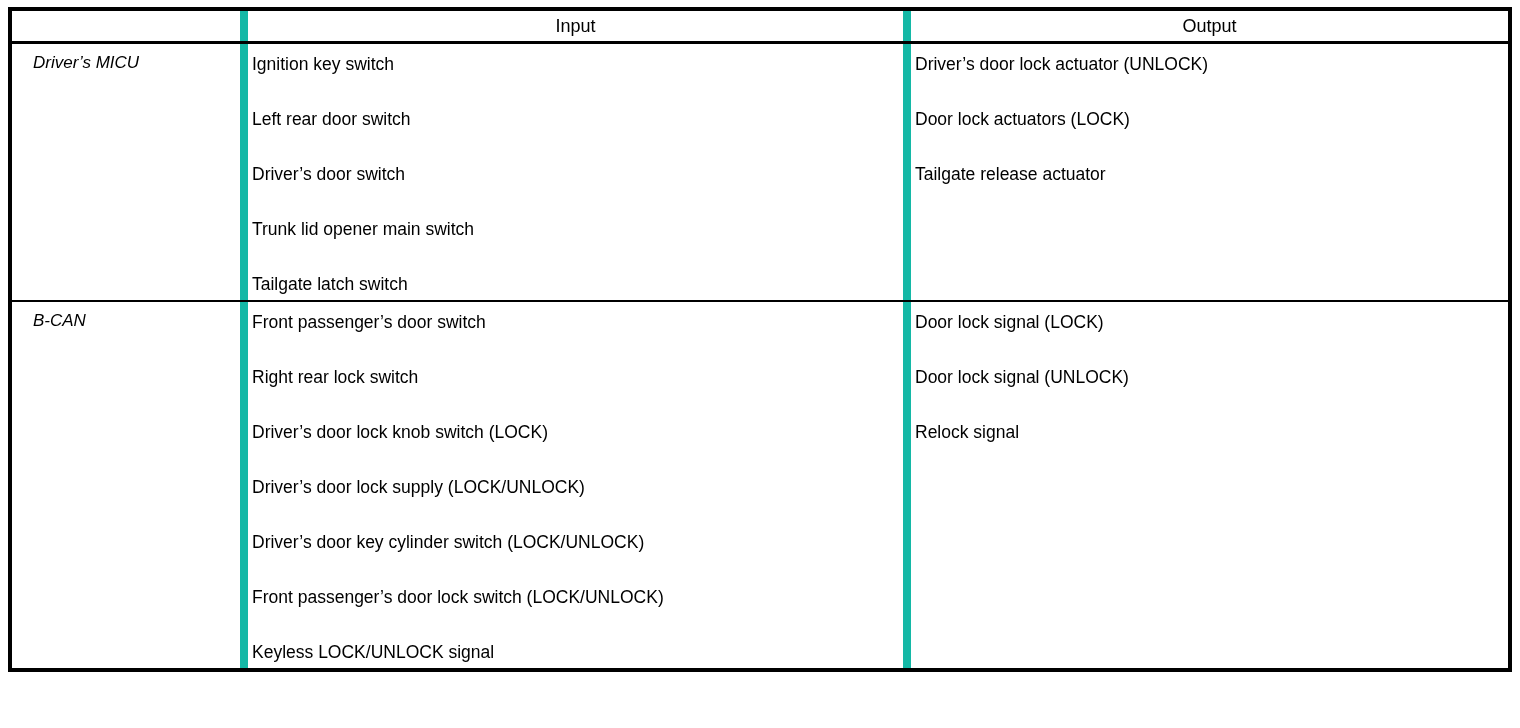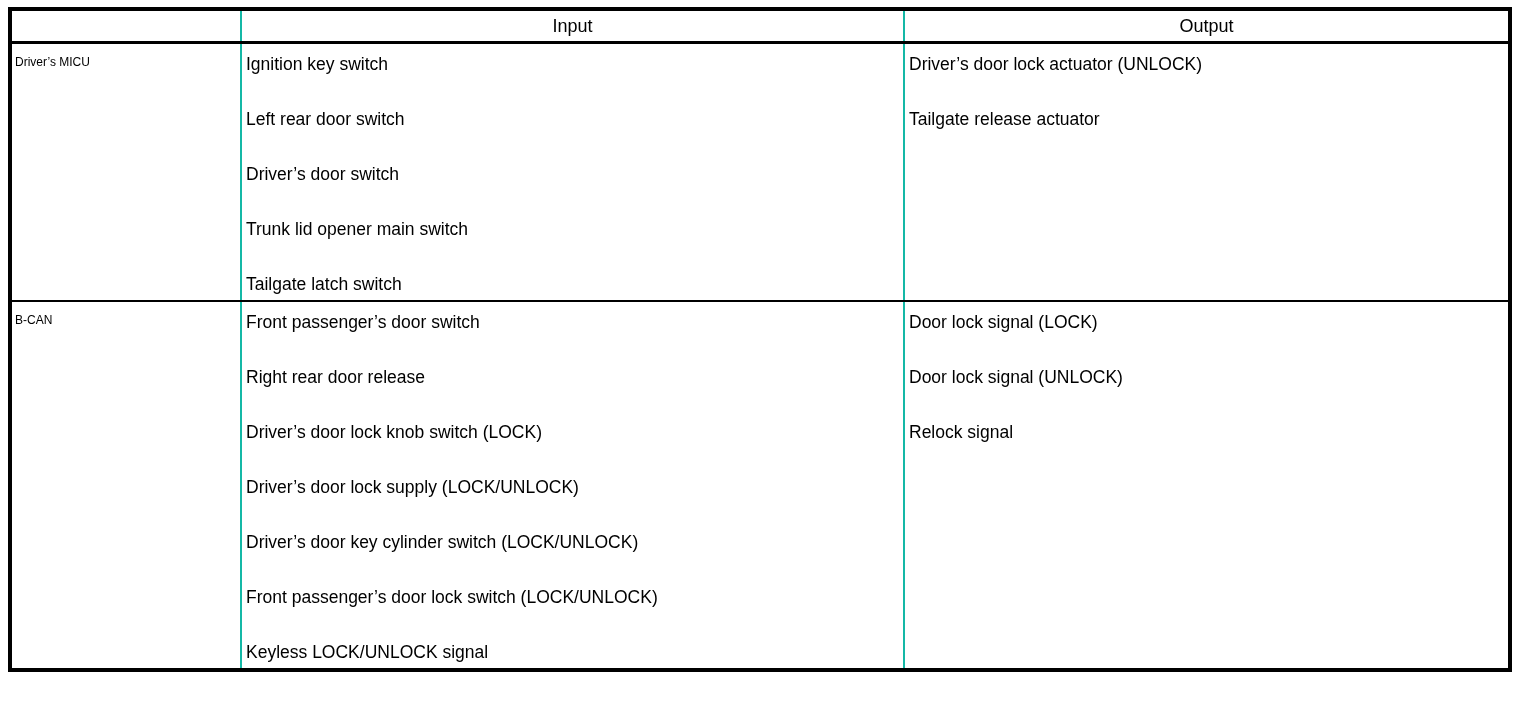--- a/index.html
+++ b/index.html
@@ -30,34 +30,35 @@
     border-bottom: 3px solid #000;
   }
   .body-row.first {
     border-bottom: 2px solid #000;
   }
   .cell {
     box-sizing: border-box;
     overflow: hidden;
   }
   .cell.c2, .cell.c3 {
-    border-left: 2px solid #14b8a6;
+    border-left: 8px solid #14b8a6;
   }
   .header-cell {
     height: 30px;
     display: flex;
     align-items: center;
     justify-content: center;
     font-size: 18px;
     line-height: 18px;
   }
   .source-cell {
-    padding: 9px 2px 0 3px;
-    font-size: 12px;
+    padding: 9px 2px 0 21px;
+    font-size: 17px;
     line-height: 19px;
+    font-style: italic;
   }
   .list-cell {
     padding: 11px 4px 6px 4px;
     font-size: 17.5px;
   }
   .io-item {
     line-height: 19px;
     margin-bottom: 36px;
     white-space: nowrap;
   }
@@ -81,29 +82,30 @@
       <div class="cell c1 source-cell">Driver’s MICU</div>
       <div class="cell c2 list-cell">
         <div class="io-item">Ignition key switch</div>
         <div class="io-item">Left rear door switch</div>
         <div class="io-item">Driver’s door switch</div>
         <div class="io-item">Trunk lid opener main switch</div>
         <div class="io-item">Tailgate latch switch</div>
       </div>
       <div class="cell c3 list-cell">
         <div class="io-item">Driver’s door lock actuator (UNLOCK)</div>
+        <div class="io-item">Door lock actuators (LOCK)</div>
         <div class="io-item">Tailgate release actuator</div>
       </div>
     </div>
 
     <div class="grid-row body-row">
       <div class="cell c1 source-cell">B-CAN</div>
       <div class="cell c2 list-cell">
         <div class="io-item">Front passenger’s door switch</div>
-        <div class="io-item">Right rear door release</div>
+        <div class="io-item">Right rear lock switch</div>
         <div class="io-item">Driver’s door lock knob switch (LOCK)</div>
         <div class="io-item">Driver’s door lock supply (LOCK/UNLOCK)</div>
         <div class="io-item">Driver’s door key cylinder switch (LOCK/UNLOCK)</div>
         <div class="io-item">Front passenger’s door lock switch (LOCK/UNLOCK)</div>
         <div class="io-item">Keyless LOCK/UNLOCK signal</div>
       </div>
       <div class="cell c3 list-cell">
         <div class="io-item">Door lock signal (LOCK)</div>
         <div class="io-item">Door lock signal (UNLOCK)</div>
         <div class="io-item">Relock signal</div>

